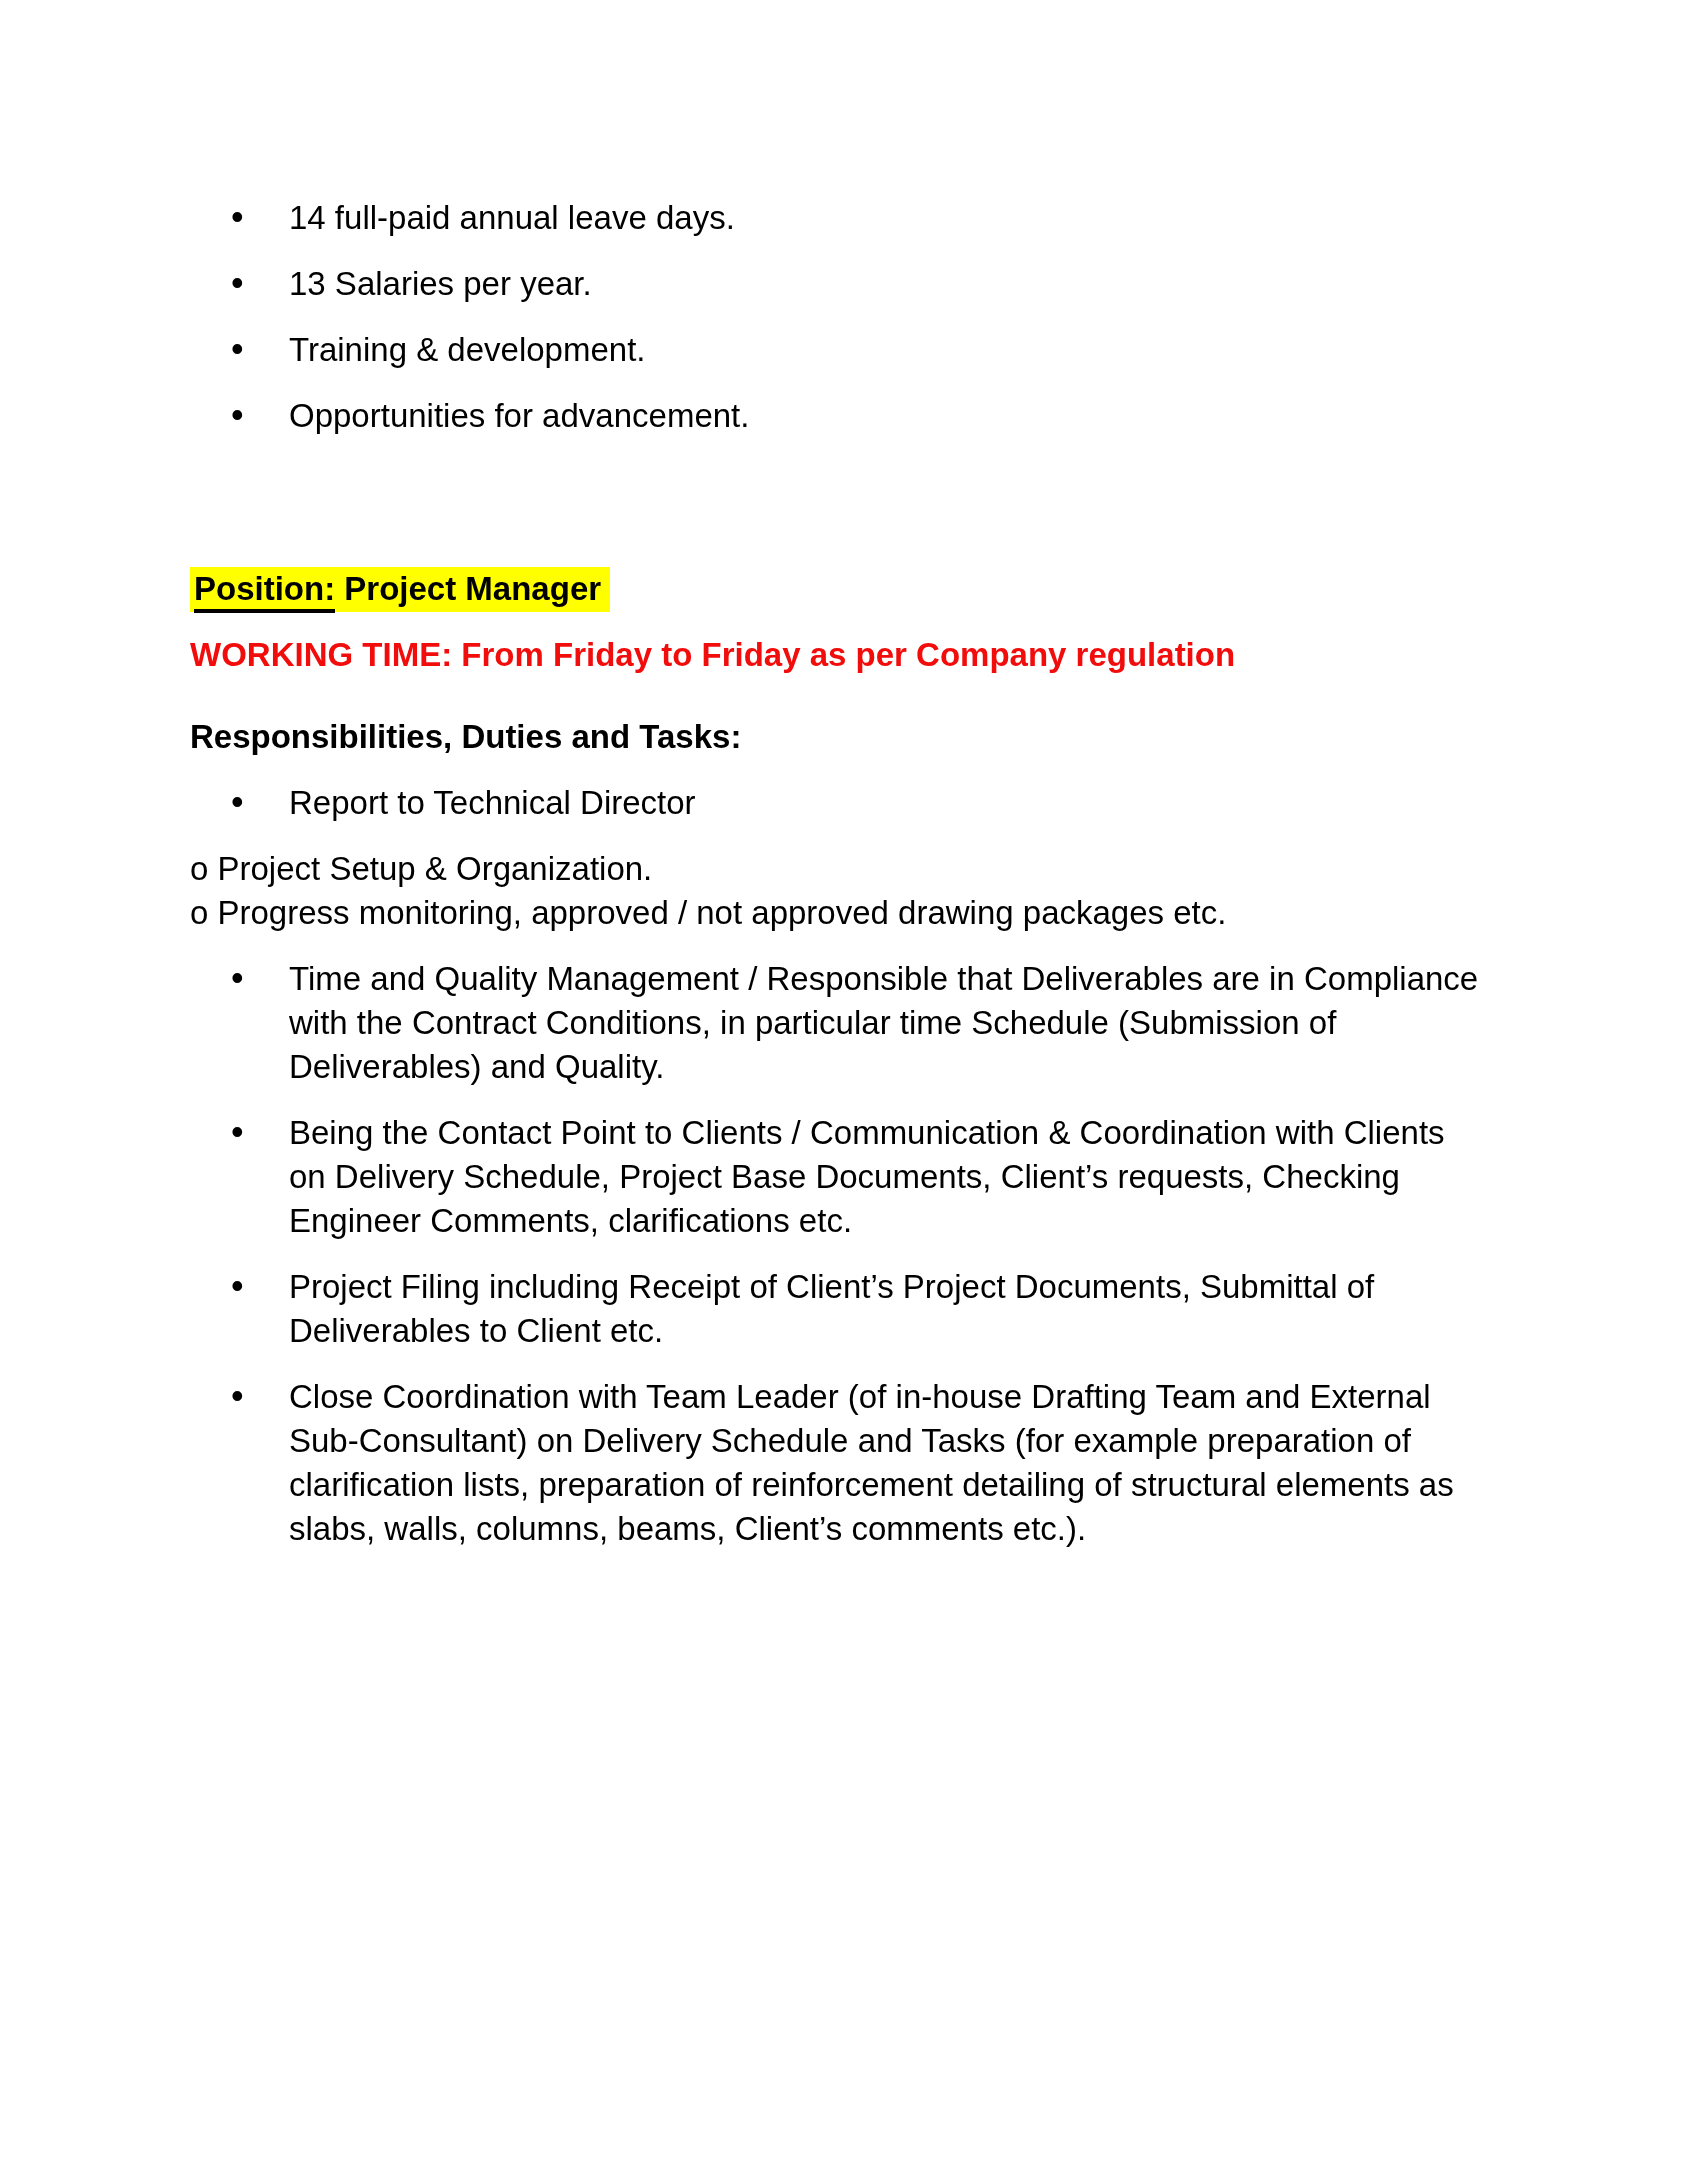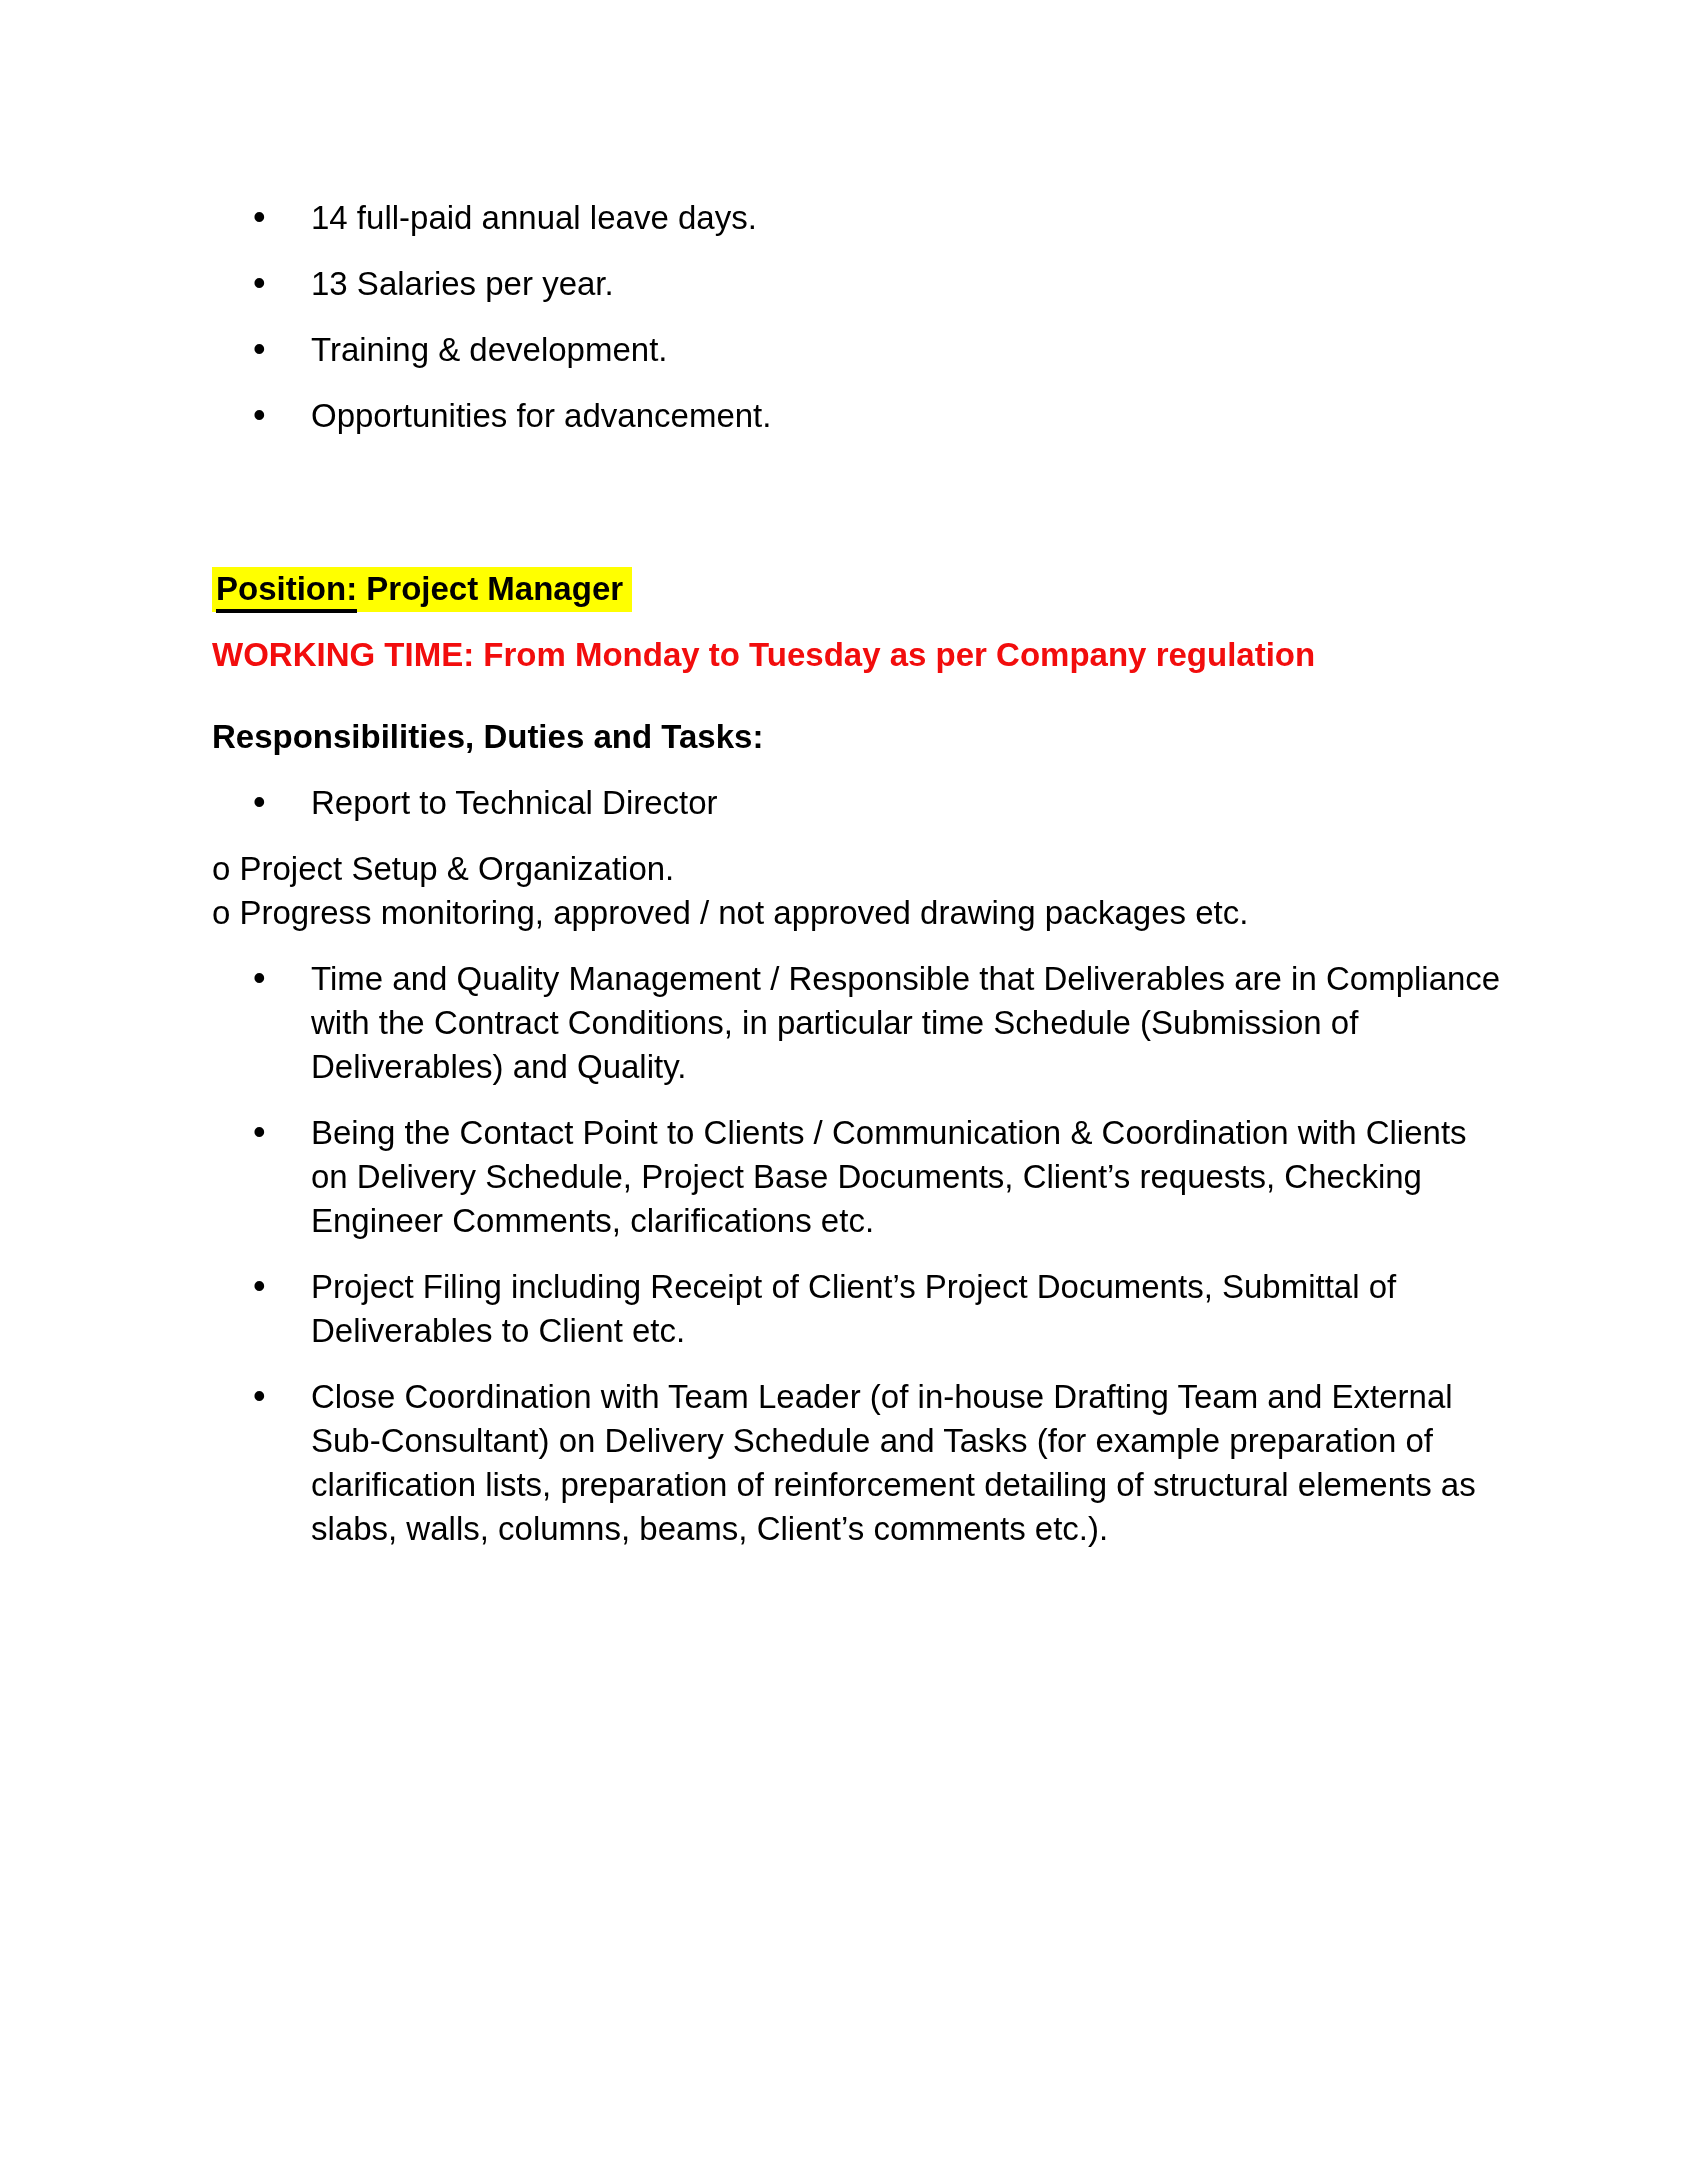--- a/index.html
+++ b/index.html
@@ -9,21 +9,21 @@
     height:2183px;
     background:#ffffff;
     font-family:"Liberation Sans", sans-serif;
     font-size:33px;
     line-height:44px;
     color:#000000;
     overflow:hidden;
   }
   .content{
     position:absolute;
-    left:212px;
+    left:190px;
     top:0;
     width:1290px;
   }
   p{margin:0;}
   ul{margin:0;padding:0;list-style:none;}
 
   
   .bullet-list li{
     position:relative;
     padding-left:99px;
@@ -80,21 +80,21 @@
       <li>13 Salaries per year.</li>
       <li>Training &amp; development.</li>
       <li>Opportunities for advancement.</li>
     </ul>
 
     <p class="pos-heading">
       <span class="hl"><span class="pos-label">Position:</span><span> Project Manager</span></span>
     </p>
 
 
-    <p class="red-para">WORKING TIME: From Monday to Tuesday as per Company regulation</p>
+    <p class="red-para">WORKING TIME: From Friday to Friday as per Company regulation</p>
 
     <p class="resp-heading">Responsibilities, Duties and Tasks:</p>
 
     <ul class="bullet-list">
       <li>Report to Technical Director</li>
     </ul>
 
     <div class="o-group">
       <div class="o-line">o Project Setup &amp; Organization.</div>
       <div class="o-line">o Progress monitoring, approved / not approved drawing packages etc.</div>

